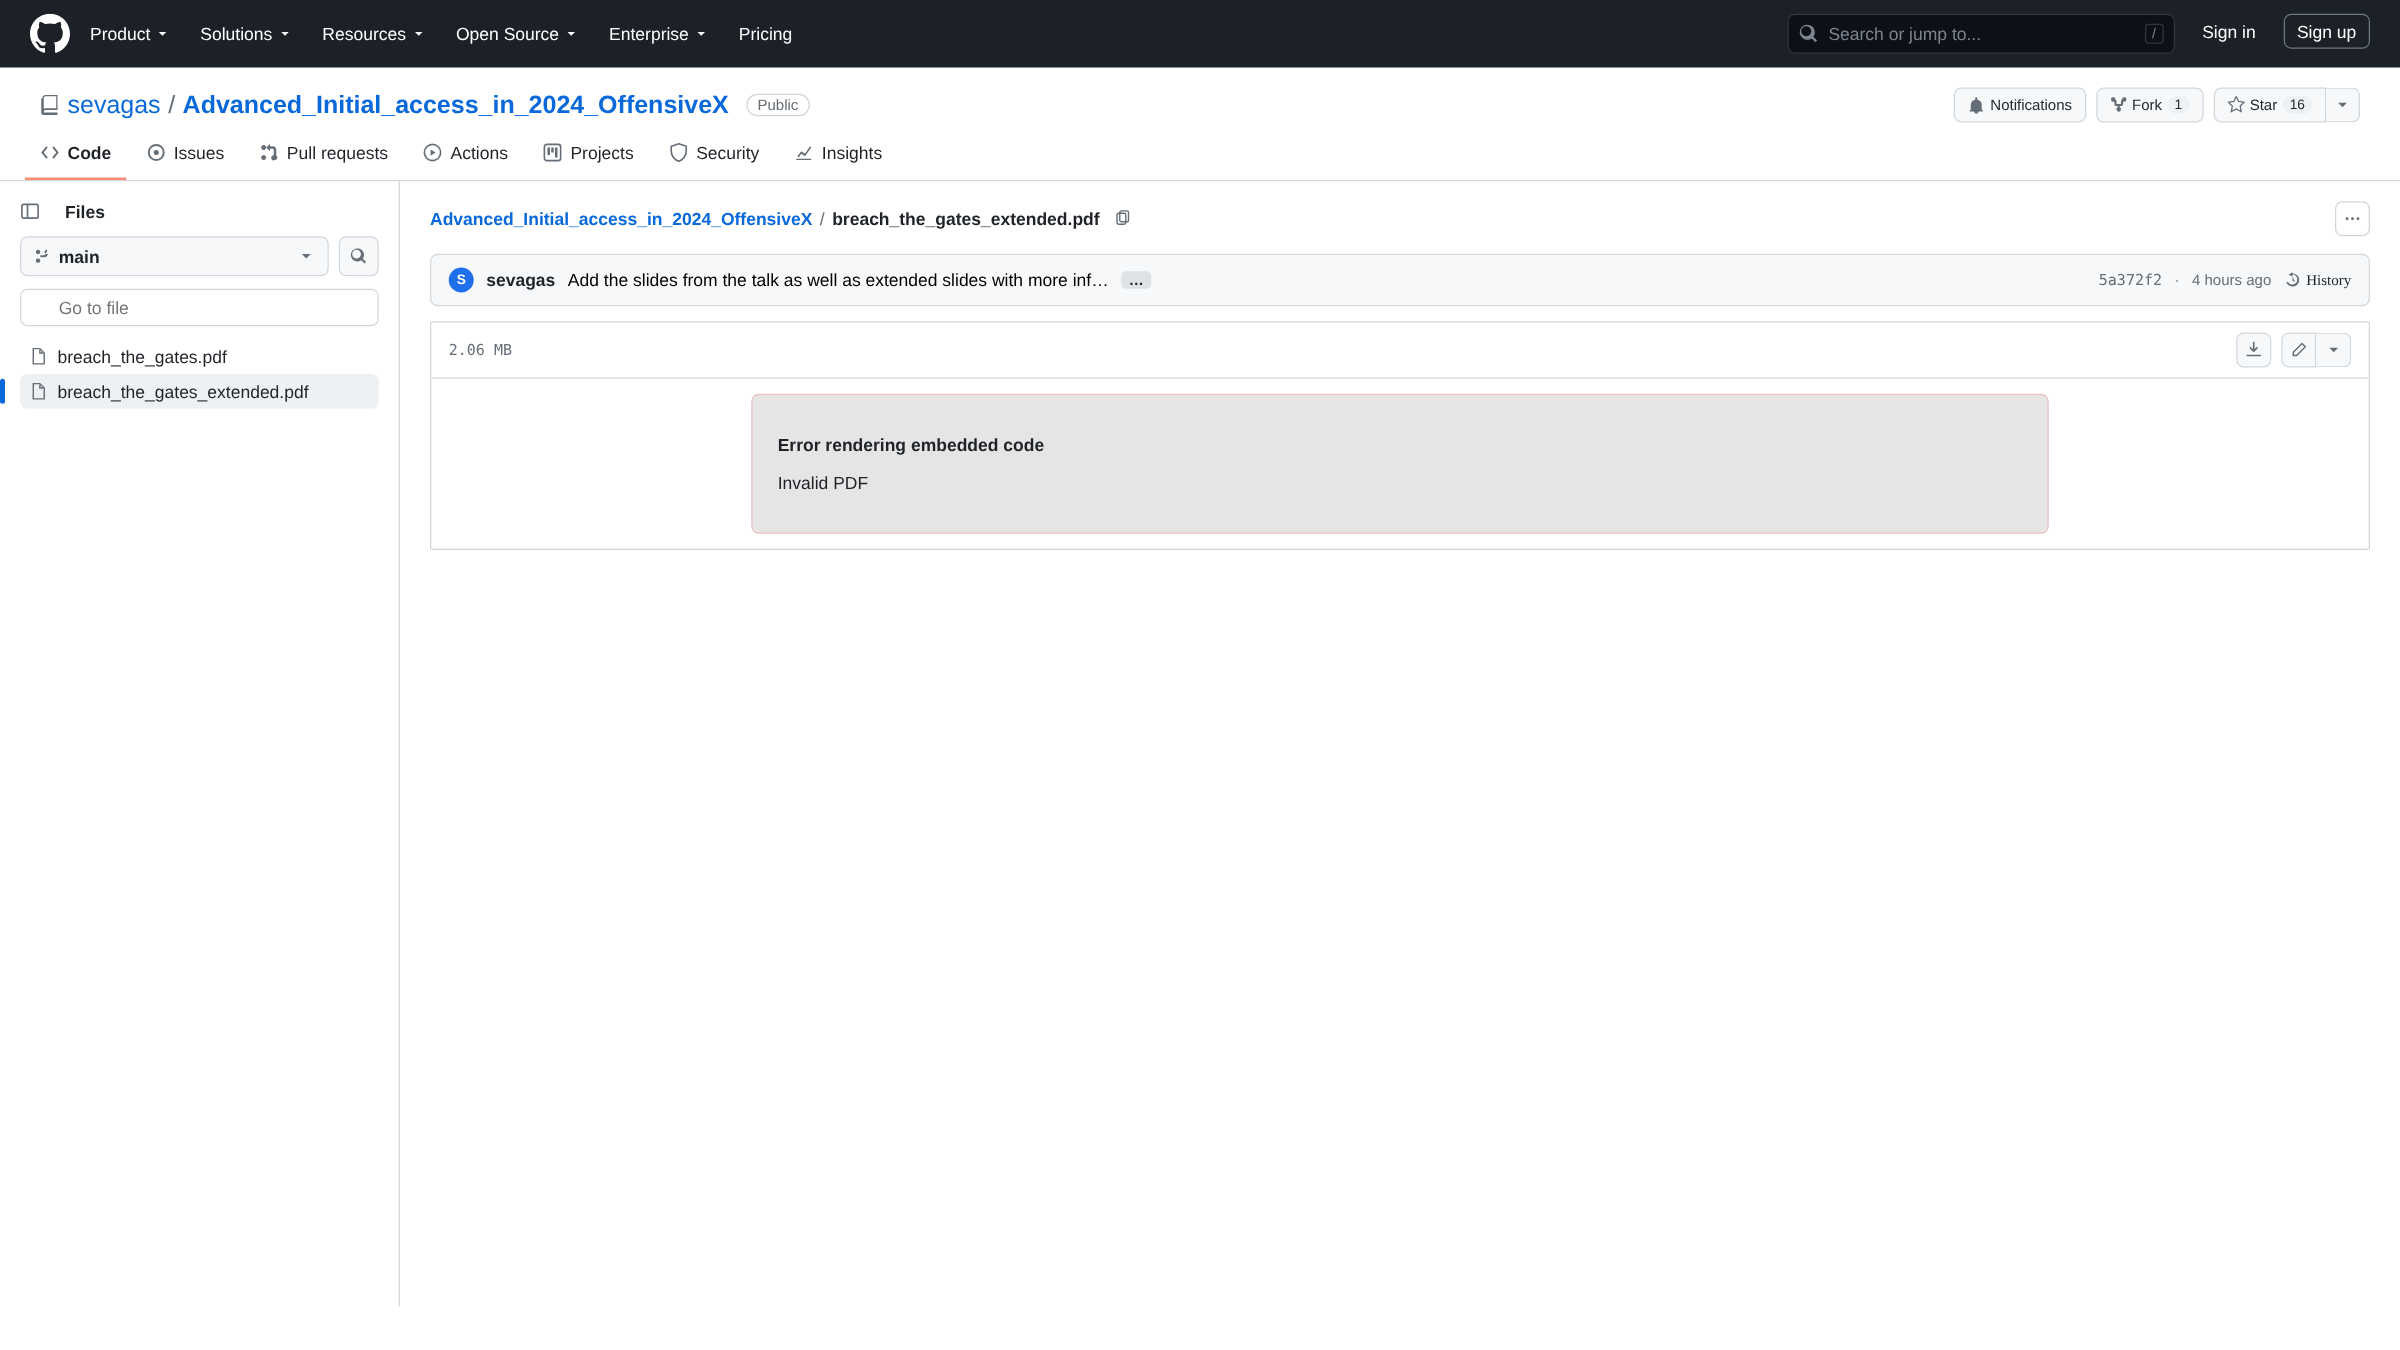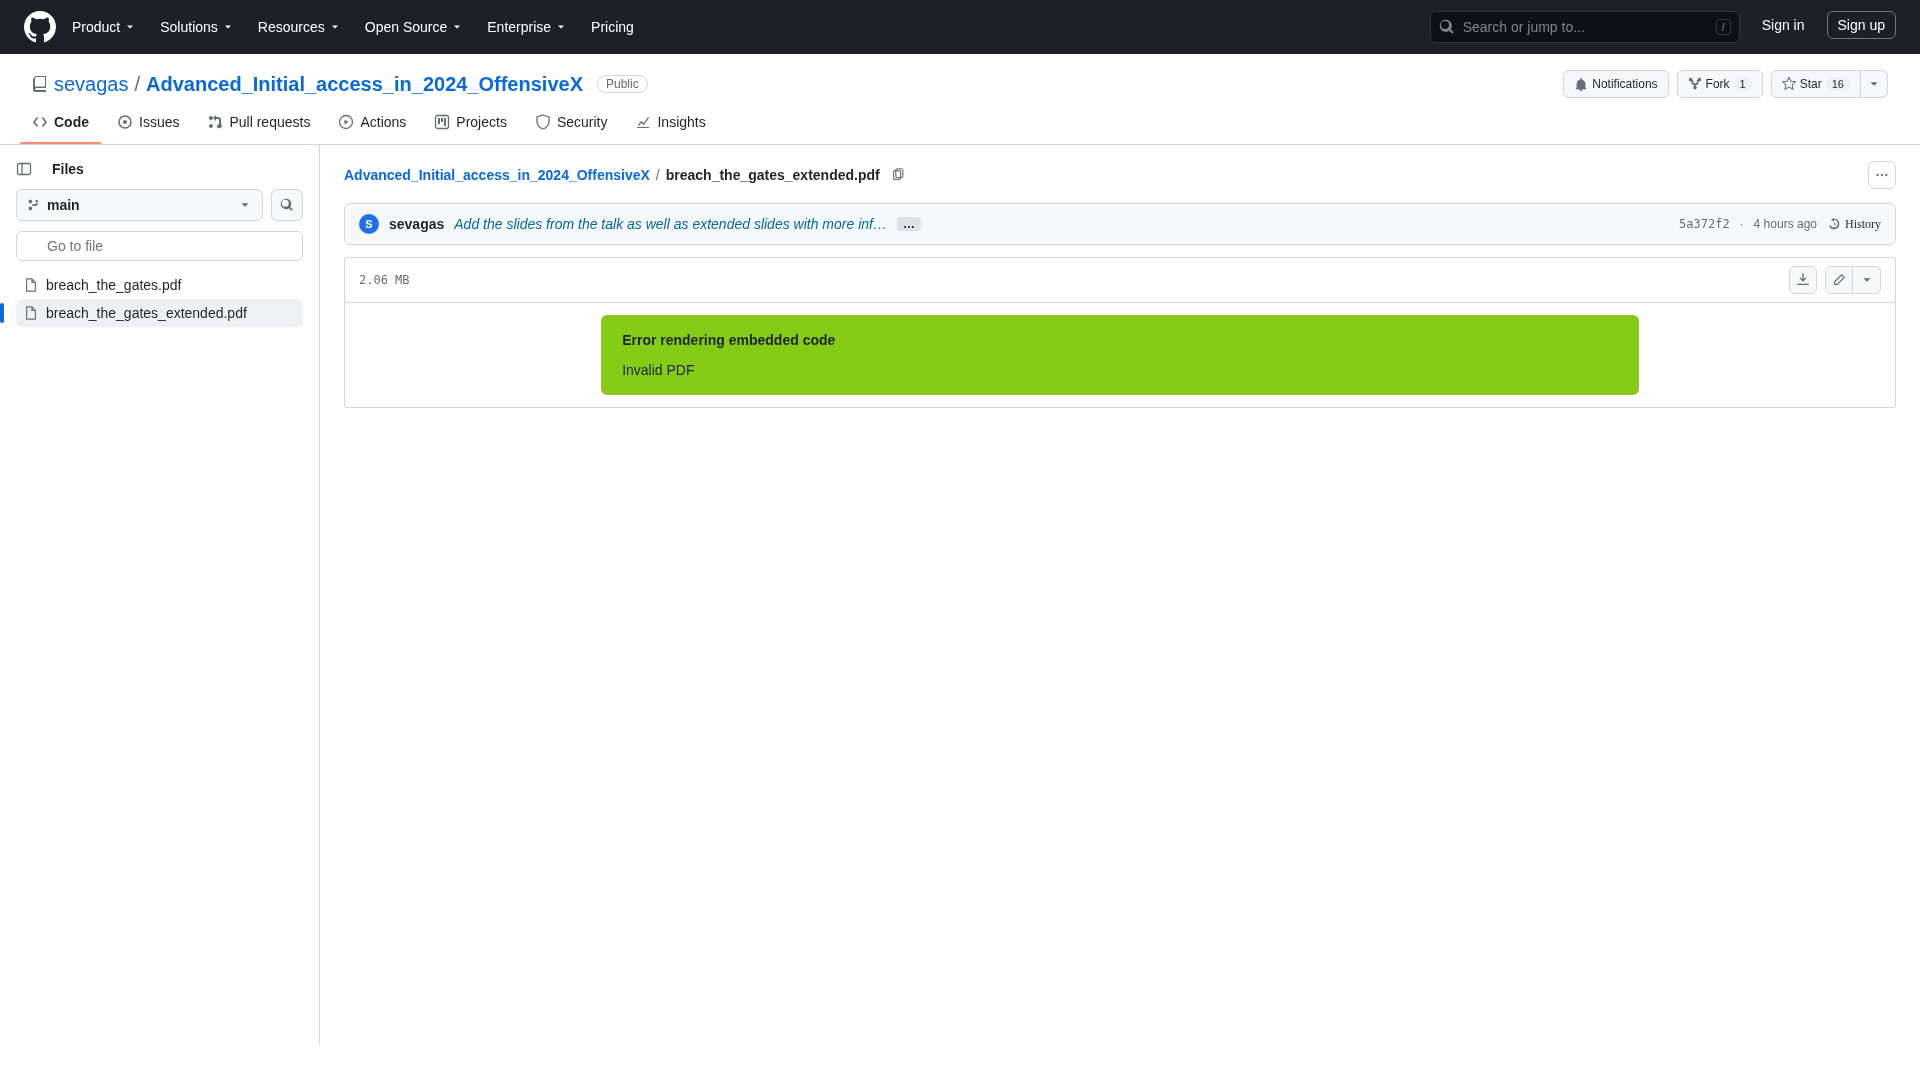--- a/index.html
+++ b/index.html
@@ -66,38 +66,38 @@
 .breadcrumb-row .repo-link { font-weight: 600; }
 .breadcrumb-row .cur { font-weight: 600; }
 .copy-btn { width: 24px; height: 24px; display: flex; align-items: center; justify-content: center; cursor: pointer; border-radius: 4px; }
 .copy-btn svg { width: 14px; height: 14px; fill: #656d76; }
 .breadcrumb-row .more { margin-left: auto; border: 1px solid #d0d7de; border-radius: 6px; width: 28px; height: 28px; display: flex; align-items: center; justify-content: center; cursor: pointer; }
 .more svg { width: 14px; height: 14px; fill: #656d76; }
 
 .commit-box { border: 1px solid #d0d7de; border-radius: 6px; background: #f6f8fa; padding: 10px 14px; display: flex; align-items: center; gap: 10px; margin-bottom: 12px; font-size: 14px; }
 .avatar { width: 20px; height: 20px; border-radius: 50%; background: #1f6feb; color: #fff; display: flex; align-items: center; justify-content: center; font-size: 11px; font-weight: 600; }
 .commit-author { font-weight: 600; }
-.commit-msg { color: #0369a1; white-space: nowrap; overflow: hidden; text-overflow: ellipsis; max-width: 440px; font-style: italic; }
+.commit-msg { color: #000000; white-space: nowrap; overflow: hidden; text-overflow: ellipsis; max-width: 440px; }
 .ellipsis-btn { background: #dde2e7; border-radius: 4px; padding: 0 6px; font-weight: 700; cursor: pointer; line-height: 14px; font-size: 12px; }
 .commit-right { margin-left: auto; display: flex; align-items: center; gap: 10px; color: #656d76; font-size: 12px; }
 .commit-sha { font-family: ui-monospace, monospace; }
 .history-link { display: flex; align-items: center; gap: 4px; color: #1f2328; cursor: pointer; font-family: Liberation Serif, serif; }
 .history-link svg { width: 14px; height: 14px; fill: #656d76; }
 
 .file-box { border: 1px solid #d0d7de; border-radius: 2px; }
 .file-bar { display: flex; align-items: center; padding: 8px 14px; border-bottom: 1px solid #d0d7de; font-family: ui-monospace, monospace; font-size: 12px; color: #656d76; }
 .file-bar-right { margin-left: auto; display: flex; gap: 8px; }
 .tool-btn { width: 28px; height: 28px; border: 1px solid #d0d7de; border-radius: 6px; display: flex; align-items: center; justify-content: center; background: #f6f8fa; cursor: pointer; }
 .tool-btn svg { width: 14px; height: 14px; fill: #656d76; }
 .tool-seg { display: flex; }
 .tool-seg .tool-btn.left { border-radius: 6px 0 0 6px; }
 .tool-seg .tool-btn.right { border-radius: 0 6px 6px 0; border-left: 0; }
 
 .file-content { padding: 12px; display: flex; justify-content: center; }
-.error-box { border: 1px solid rgba(255,129,130,0.4); background: #84cc16; border-radius: 6px; padding: 16px 20px; width: 68%; margin-top: 0; }
+.error-box { border: 1px solid rgba(255,129,130,0.4); background: #e5e5e5; border-radius: 6px; padding: 32px 20px; width: 68%; margin-top: 0; }
 .error-title { font-weight: 600; margin-bottom: 14px; }
 </style>
 </head>
 <body>
 
 <div class="header">
   <div class="header-left">
     <svg class="logo" viewBox="0 0 16 16">
         <path d="M8 0C3.58 0 0 3.58 0 8c0 3.54 2.29 6.53 5.47 7.59.4.07.55-.17.55-.38 0-.19-.01-.82-.01-1.49-2.01.37-2.53-.49-2.69-.94-.09-.23-.48-.94-.82-1.13-.28-.15-.68-.52-.01-.53.63-.01 1.08.58 1.23.82.72 1.21 1.87.87 2.33.66.07-.52.28-.87.51-1.07-1.78-.2-3.64-.89-3.64-3.95 0-.87.31-1.59.82-2.15-.08-.2-.36-1.02.08-2.12 0 0 .67-.21 2.2.82a7.5 7.5 0 0 1 4 0c1.53-1.04 2.2-.82 2.2-.82.44 1.1.16 1.92.08 2.12.51.56.82 1.27.82 2.15 0 3.07-1.87 3.75-3.65 3.95.29.25.54.73.54 1.48 0 1.07-.01 1.93-.01 2.2 0 .21.15.46.55.38A8.013 8.013 0 0 0 16 8c0-4.42-3.58-8-8-8z"></path>
       </svg>

